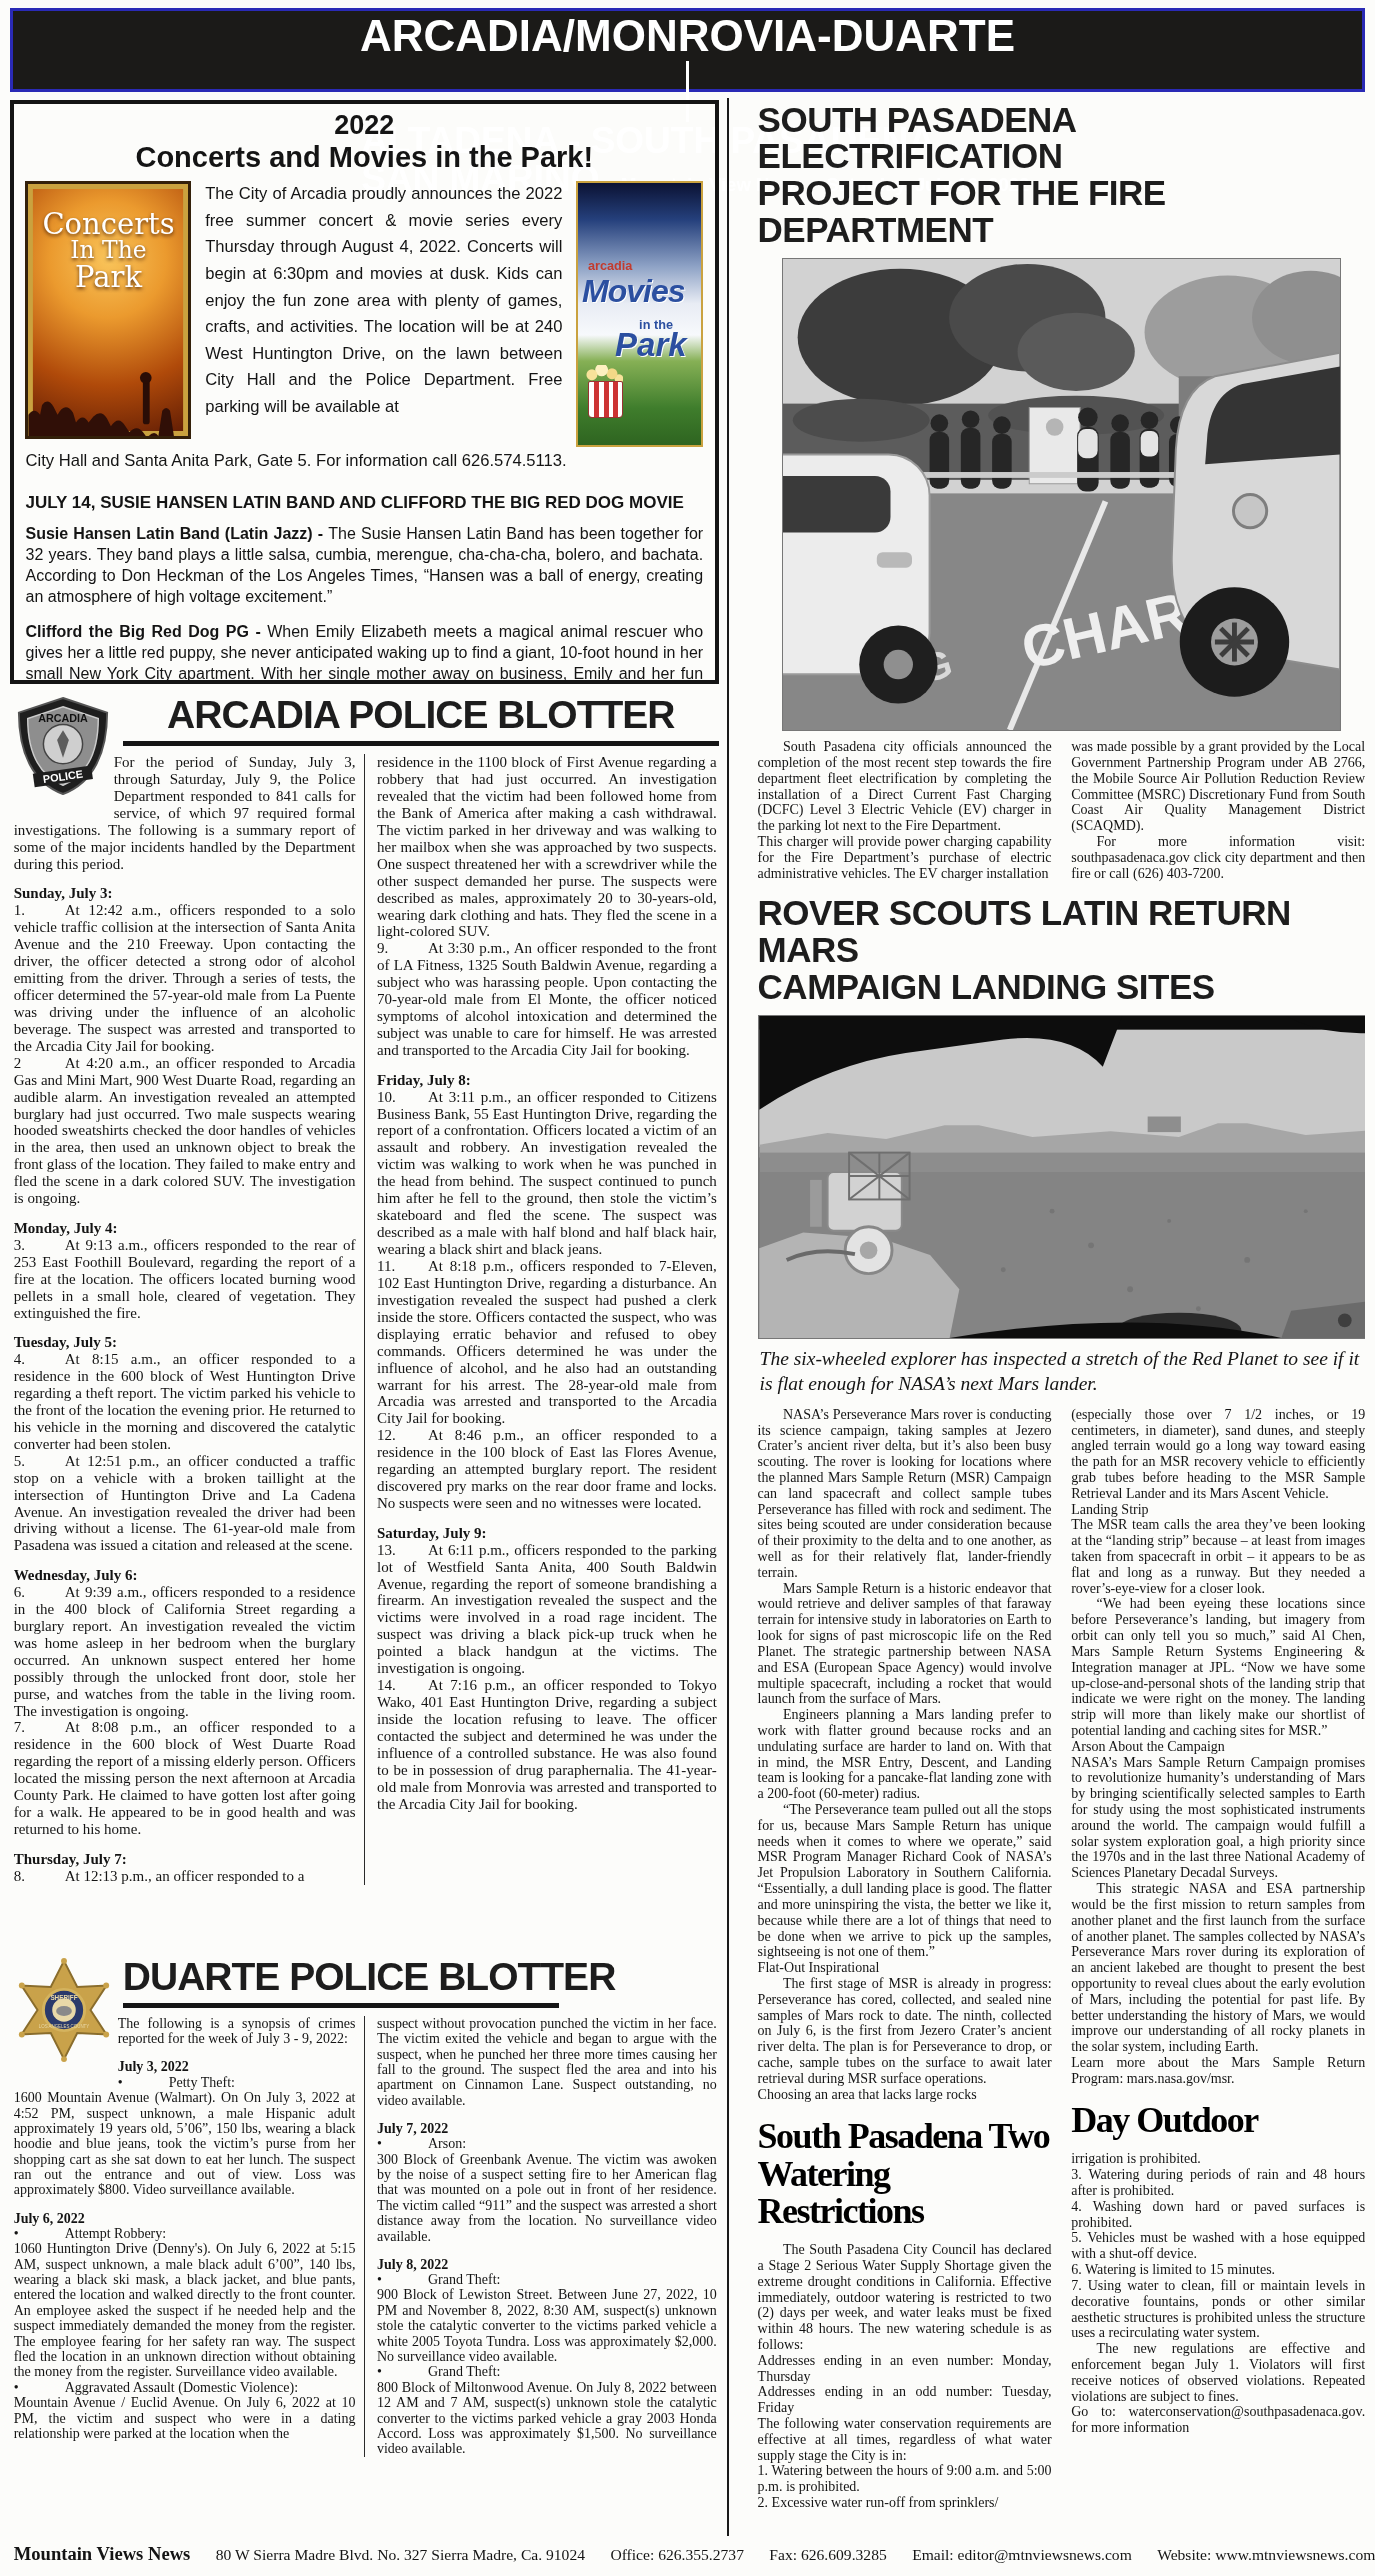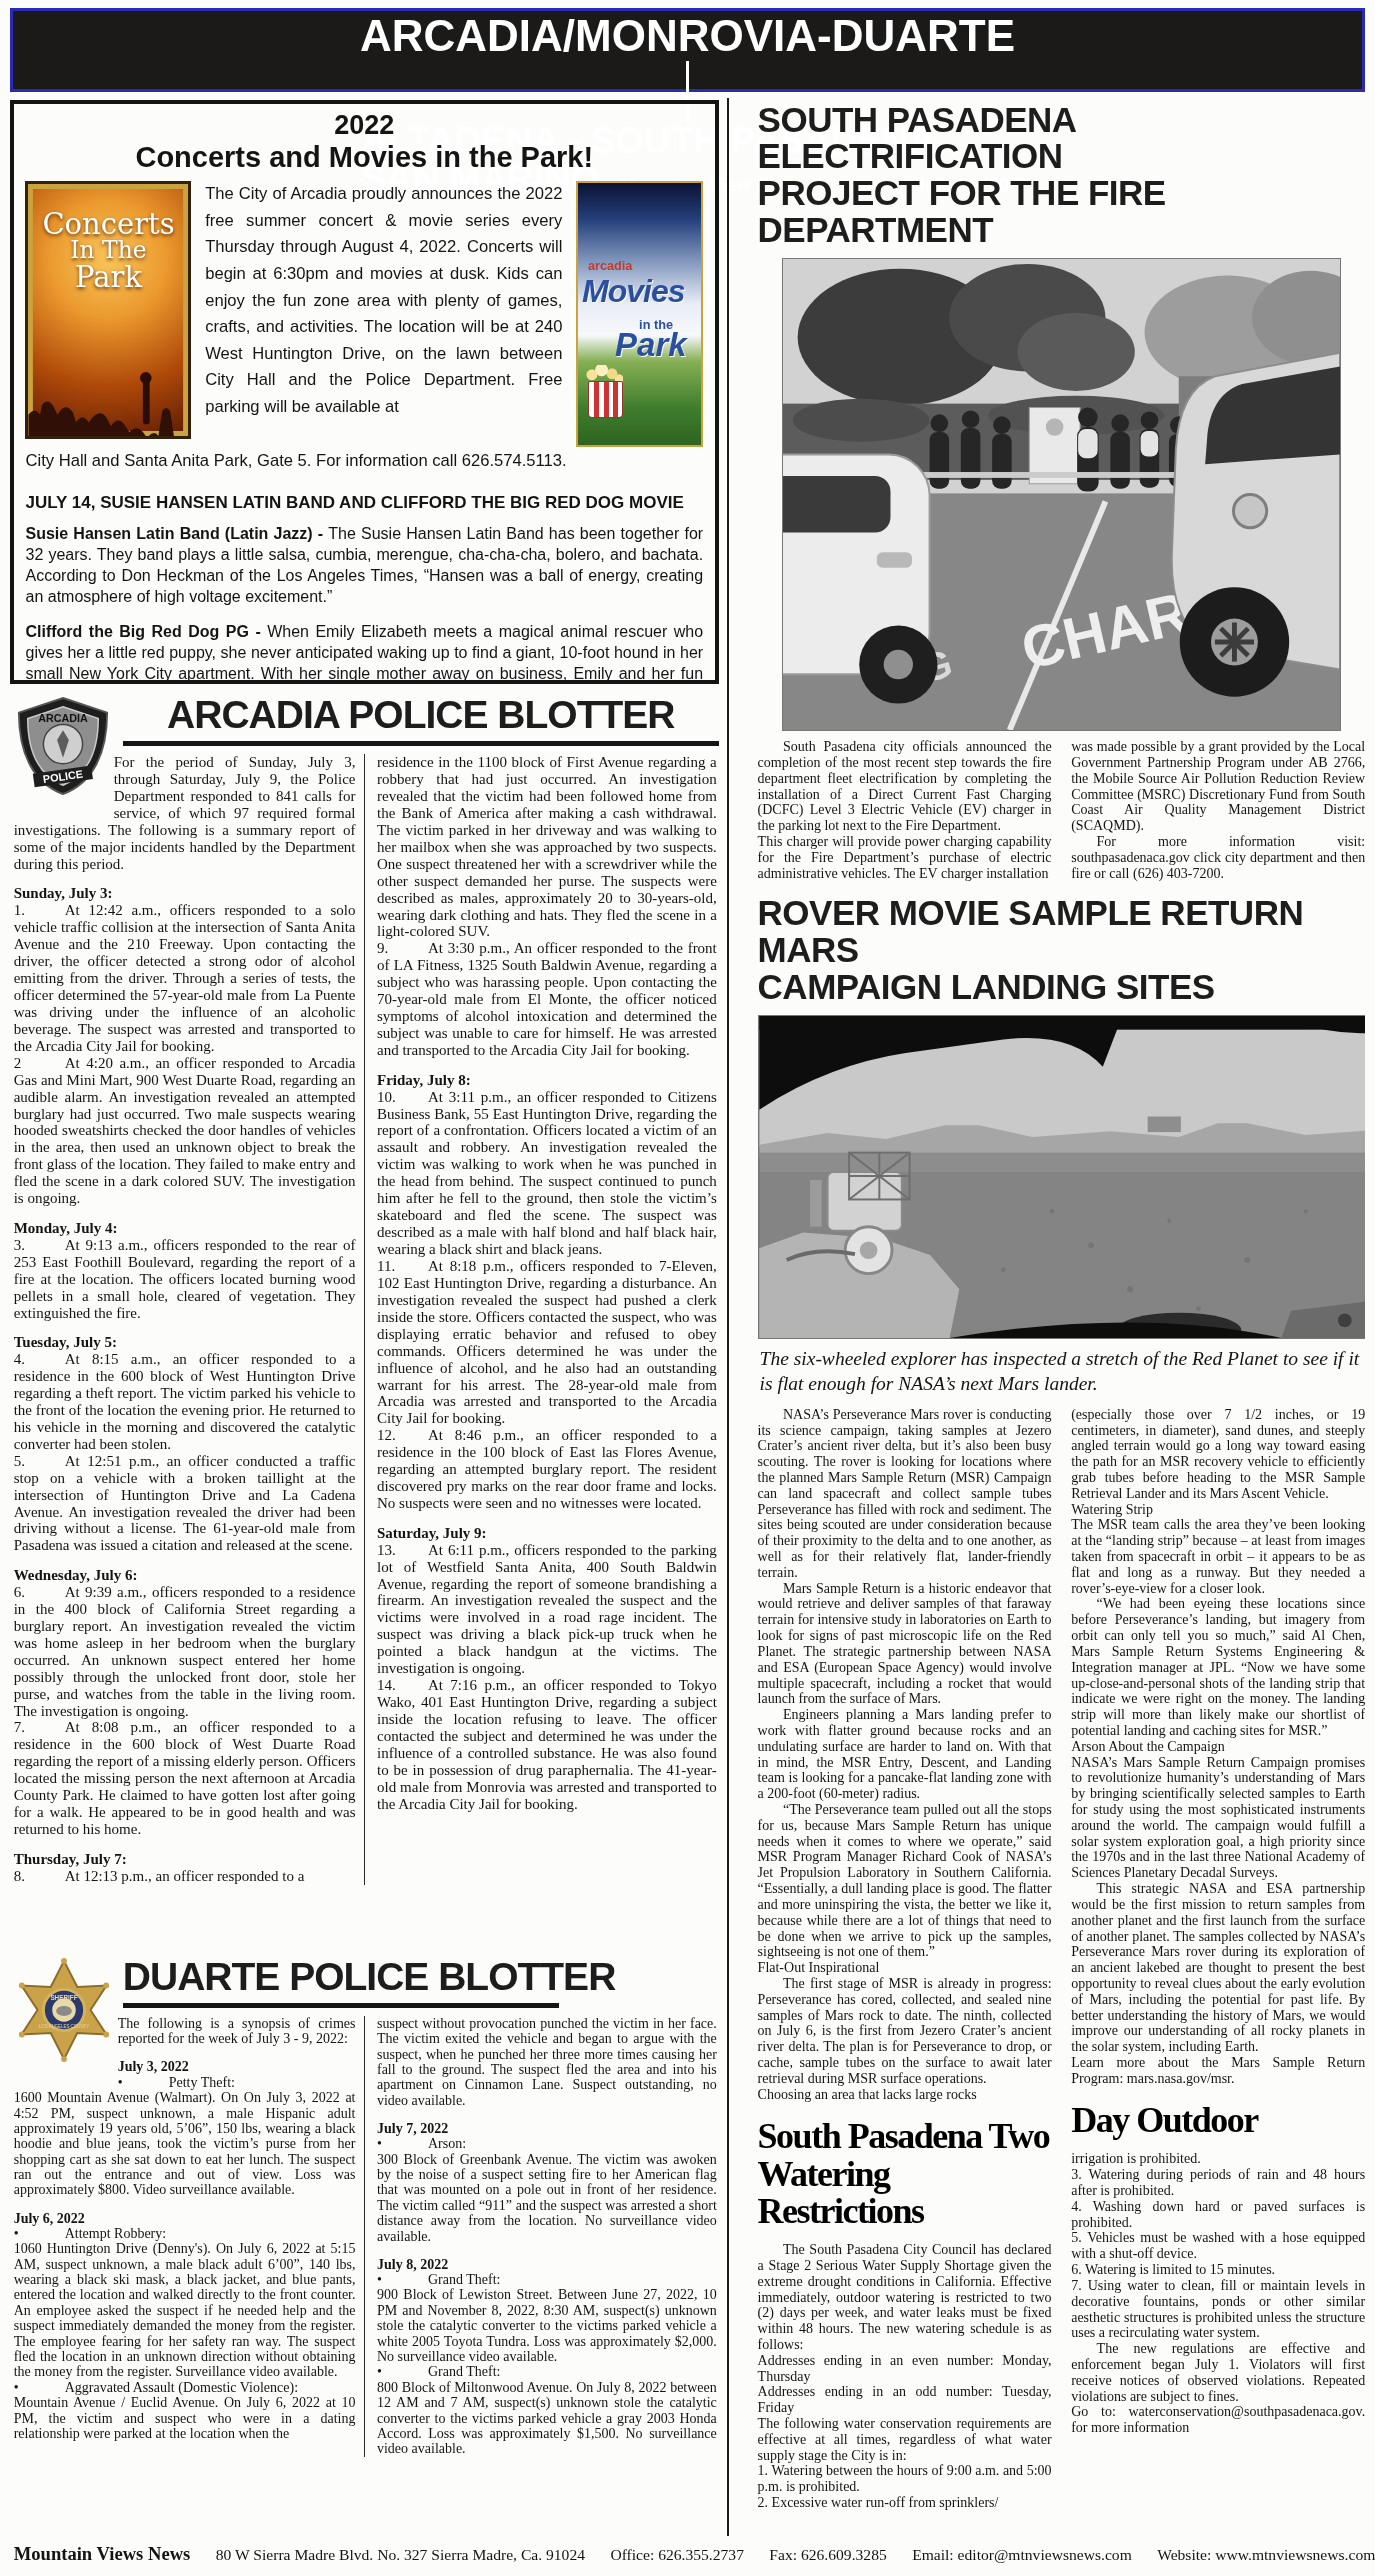--- a/index.html
+++ b/index.html
@@ -312,21 +312,21 @@
             </div>
           <div class="r-col">
               <div class="li-plain">was made possible by a grant provided by the Local Government Partnership Program under AB 2766, the Mobile Source Air Pollution Reduction Review Committee (MSRC) Discretionary Fund from South Coast Air Quality Management District (SCAQMD).</div>
               <div class="li-indent">For more information visit: southpasadenaca.gov click city department and then fire or call (626) 403-7200.</div>
             </div>
         </div>
       </section>
 
       <section class="mars-sec">
         <h2 class="r-head">
-          <span>ROVER MOVIE SAMPLE RETURN MARS</span><br>
+          <span>ROVER SCOUTS LATIN RETURN MARS</span><br>
           <span>CAMPAIGN LANDING SITES</span>
         </h2>
         <svg class="photo-frame" width="630" height="322" viewBox="0 0 645 330">
           <rect width="645" height="330" fill="#0d0d0d"></rect>
           <rect x="0" y="14" width="645" height="120" fill="#c9c9c9"></rect>
           <path d="M0,0 L0,96 Q70,50 150,38 L250,24 Q320,16 352,52 L372,0 Z" fill="#0d0d0d"></path>
           <path d="M540,0 L645,0 L645,16 Q590,22 552,6 Z" fill="#0d0d0d"></path>
           <path d="M0,132 L70,120 L130,126 L190,112 L225,112 L280,124 L360,118 L430,124 L470,110 L500,110 L560,122 L645,116 L645,145 L0,145 Z" fill="#a6a6a6"></path>
           <rect x="398" y="103" width="34" height="16" fill="#8e8e8e"></rect>
           <rect x="0" y="140" width="645" height="190" fill="#8d8d8d"></rect>
@@ -379,21 +379,21 @@
                 <div class="li-plain">Addresses ending in an even number: Monday, Thursday</div>
                 <div class="li-plain">Addresses ending in an odd number: Tuesday, Friday</div>
                 <div class="li-plain">The following water conservation requirements are effective at all times, regardless of what water supply stage the City is in:</div>
                 <div class="li-plain">1. Watering between the hours of 9:00 a.m. and 5:00 p.m. is prohibited.</div>
                 <div class="li-plain">2. Excessive water run-off from sprinklers/</div>
               </div>
           </div>
           <div class="r-col">
             <div>
                 <div class="li-plain">(especially those over 7 1/2 inches, or 19 centimeters, in diameter), sand dunes, and steeply angled terrain would go a long way toward easing the path for an MSR recovery vehicle to efficiently grab tubes before heading to the MSR Sample Retrieval Lander and its Mars Ascent Vehicle.</div>
-                <div class="li-plain">Watering Strip</div>
+                <div class="li-plain">Landing Strip</div>
                 <div class="li-plain">The MSR team calls the area they’ve been looking at the “landing strip” because – at least from images taken from spacecraft in orbit – it appears to be as flat and long as a runway. But they needed a rover’s-eye-view for a closer look.</div>
                 <div class="li-indent">“We had been eyeing these locations since before Perseverance’s landing, but imagery from orbit can only tell you so much,” said Al Chen, Mars Sample Return Systems Engineering &amp; Integration manager at JPL. “Now we have some up-close-and-personal shots of the landing strip that indicate we were right on the money. The landing strip will more than likely make our shortlist of potential landing and caching sites for MSR.”</div>
                 <div class="li-plain">Arson About the Campaign</div>
                 <div class="li-plain">NASA’s Mars Sample Return Campaign promises to revolutionize humanity’s understanding of Mars by bringing scientifically selected samples to Earth for study using the most sophisticated instruments around the world. The campaign would fulfill a solar system exploration goal, a high priority since the 1970s and in the last three National Academy of Sciences Planetary Decadal Surveys.</div>
                 <div class="li-indent">This strategic NASA and ESA partnership would be the first mission to return samples from another planet and the first launch from the surface of another planet. The samples collected by NASA’s Perseverance Mars rover during its exploration of an ancient lakebed are thought to present the best opportunity to reveal clues about the early evolution of Mars, including the potential for past life. By better understanding the history of Mars, we would improve our understanding of all rocky planets in the solar system, including Earth.</div>
                 <div class="li-plain">Learn more about the Mars Sample Return Program: mars.nasa.gov/msr.</div>
               </div>
             <div class="bigfrag">Day Outdoor</div>
             <div>
                 <div class="li-plain">irrigation is prohibited.</div>

